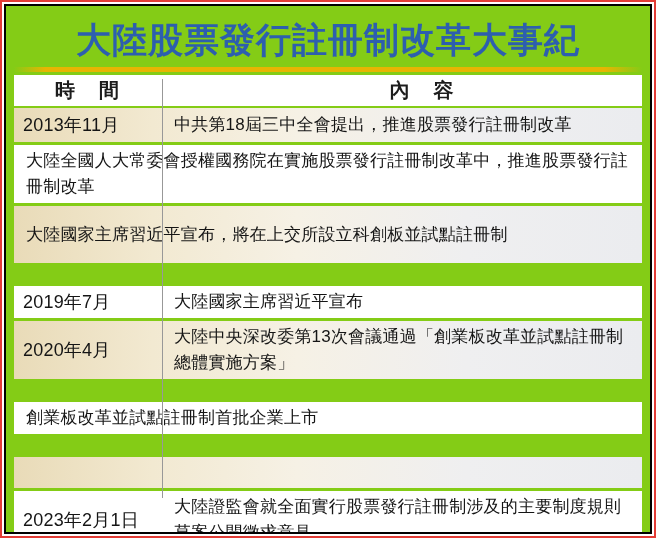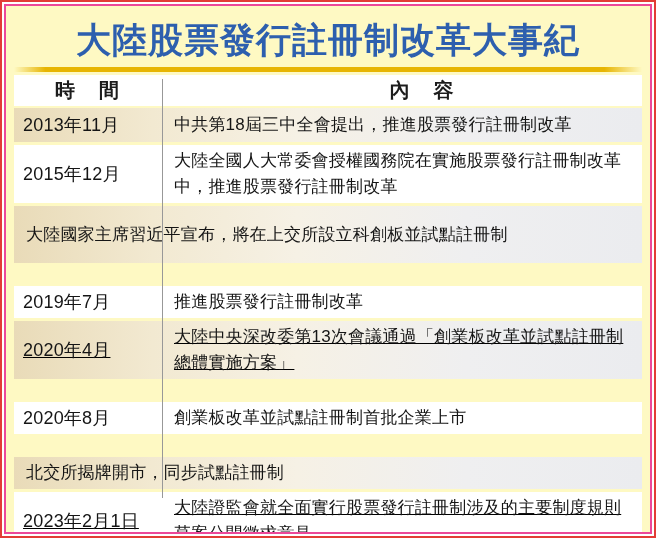--- a/index.html
+++ b/index.html
@@ -9,22 +9,22 @@
     background:#ffffff;
   }
   .outer{
     box-sizing:border-box;width:656px;height:538px;
     border:2px solid #e23c36;           
     padding:2px;                        
     background:#ffffff;
   }
   .inner{
     box-sizing:border-box;width:100%;height:100%;
-    border:2px solid #ec4899;           
-    background:#fef9c3;
+    border:2px solid #000000;           
+    background:#84cc16;
     position:relative;
     overflow:hidden;
   }
   .title{
     margin:12px 10px 5px;
     text-align:center;
     font-size:35px;line-height:44px;font-weight:700;
     color:#2d5fae;
     letter-spacing:1px;
     white-space:nowrap;
@@ -60,21 +60,21 @@
   }
   .row .content{
     flex:1;display:flex;align-items:center;
     box-sizing:border-box;padding:3px 8px 3px 12px;
     font-size:17px;line-height:26px;color:#151515;
     word-break:break-all;letter-spacing:0.2px;
   }
   .row.h1{min-height:34px;}
   .row.h1b{min-height:31px;margin-top:20px;}
   .row.h2{min-height:57px;}
-  .row.h2b{min-height:58px;text-decoration:underline;}
+  .row.h2b{min-height:58px;}
   .col-divider{
     position:absolute;left:156px;top:73px;width:1px;height:419px;
     background:#989898;
   }
   .src-row{
     box-sizing:border-box;
     margin:6px 2px 0;height:30px;
     display:flex;align-items:center;justify-content:space-between;
     padding:0 21px;
     background:linear-gradient(90deg,#f7e6c2 0%,#f1ebd8 32%,#ebebe9 65%,#e9e9e9 100%);
@@ -95,40 +95,37 @@
       <div class="hcell time">時　間</div>
       <div class="hcell content">內　容</div>
     </div>
 
     <div class="rows">
       <div class="row h1">
         <div class="time">2013年11月</div>
         <div class="content">中共第18屆三中全會提出，推進股票發行註冊制改革</div>
       </div>
       <div class="row h2">
-        <div class="time">2015年12月</div>
         <div class="content">大陸全國人大常委會授權國務院在實施股票發行註冊制改革中，推進股票發行註冊制改革</div>
       </div>
       <div class="row h2">
         <div class="content">大陸國家主席習近平宣布，將在上交所設立科創板並試點註冊制</div>
       </div>
       <div class="row h1b">
         <div class="time">2019年7月</div>
-        <div class="content">推進股票發行註冊制改革</div>
+        <div class="content">大陸國家主席習近平宣布</div>
       </div>
       <div class="row h2b">
         <div class="time">2020年4月</div>
         <div class="content">大陸中央深改委第13次會議通過「創業板改革並試點註冊制總體實施方案」</div>
       </div>
       <div class="row h1b">
-        <div class="time">2020年8月</div>
         <div class="content">創業板改革並試點註冊制首批企業上市</div>
       </div>
       <div class="row h1b">
-        <div class="content">北交所揭牌開市，同步試點註冊制</div>
       </div>
       <div class="row h2b">
         <div class="time">2023年2月1日</div>
         <div class="content">大陸證監會就全面實行股票發行註冊制涉及的主要制度規則草案公開徵求意見</div>
       </div>
     </div>
 
     <div class="src-row">
       <span>資料來源：鳳凰網財經</span>
     </div>

